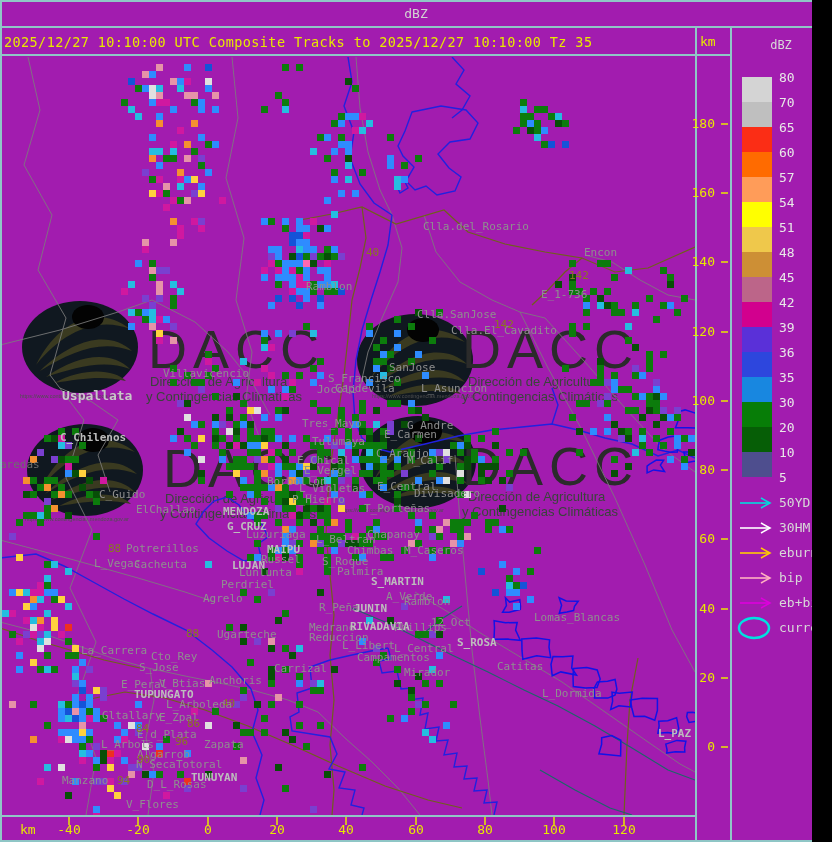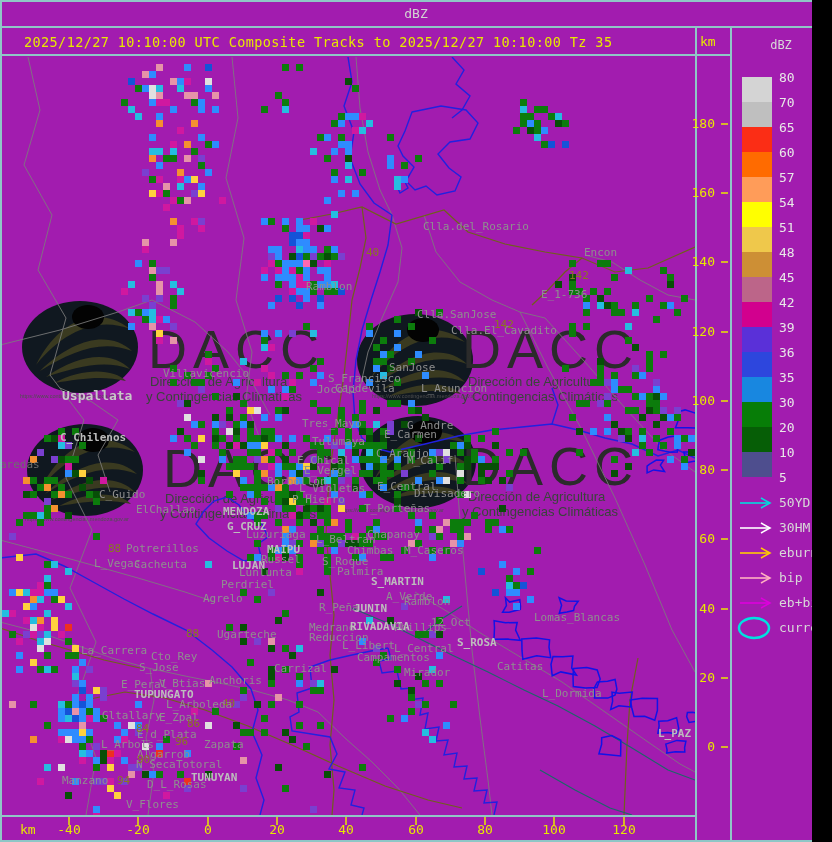--- a/index.html
+++ b/index.html
@@ -1,20 +1,20 @@
 <!DOCTYPE html>
 <html><head>
 <meta charset="utf-8">
 <style>
   html,body{margin:0;padding:0;background:#000;}
   #app{position:relative;width:812px;height:842px;background:#a21caf;overflow:hidden;
        font-family:"DejaVu Sans Mono",monospace;}
   #title-bar{position:absolute;left:0;top:2px;width:832px;height:24px;line-height:24px;
        text-align:center;color:#d2d2d2;font-size:13px;}
-  #status-bar{position:absolute;left:24px;top:30px;width:690px;height:24px;line-height:24px;
+  #status-bar{position:absolute;left:4px;top:30px;width:690px;height:24px;line-height:24px;
        color:#e8e800;font-size:13.5px;white-space:nowrap;letter-spacing:.4px;}
   svg text{font-family:"DejaVu Sans Mono",monospace;}
   .wm-dacc{font-family:"Liberation Sans",sans-serif;}
 </style>
 </head>
 <body>
 
 <div id="app">
   <div id="title-bar">
     <span>dBZ</span>

